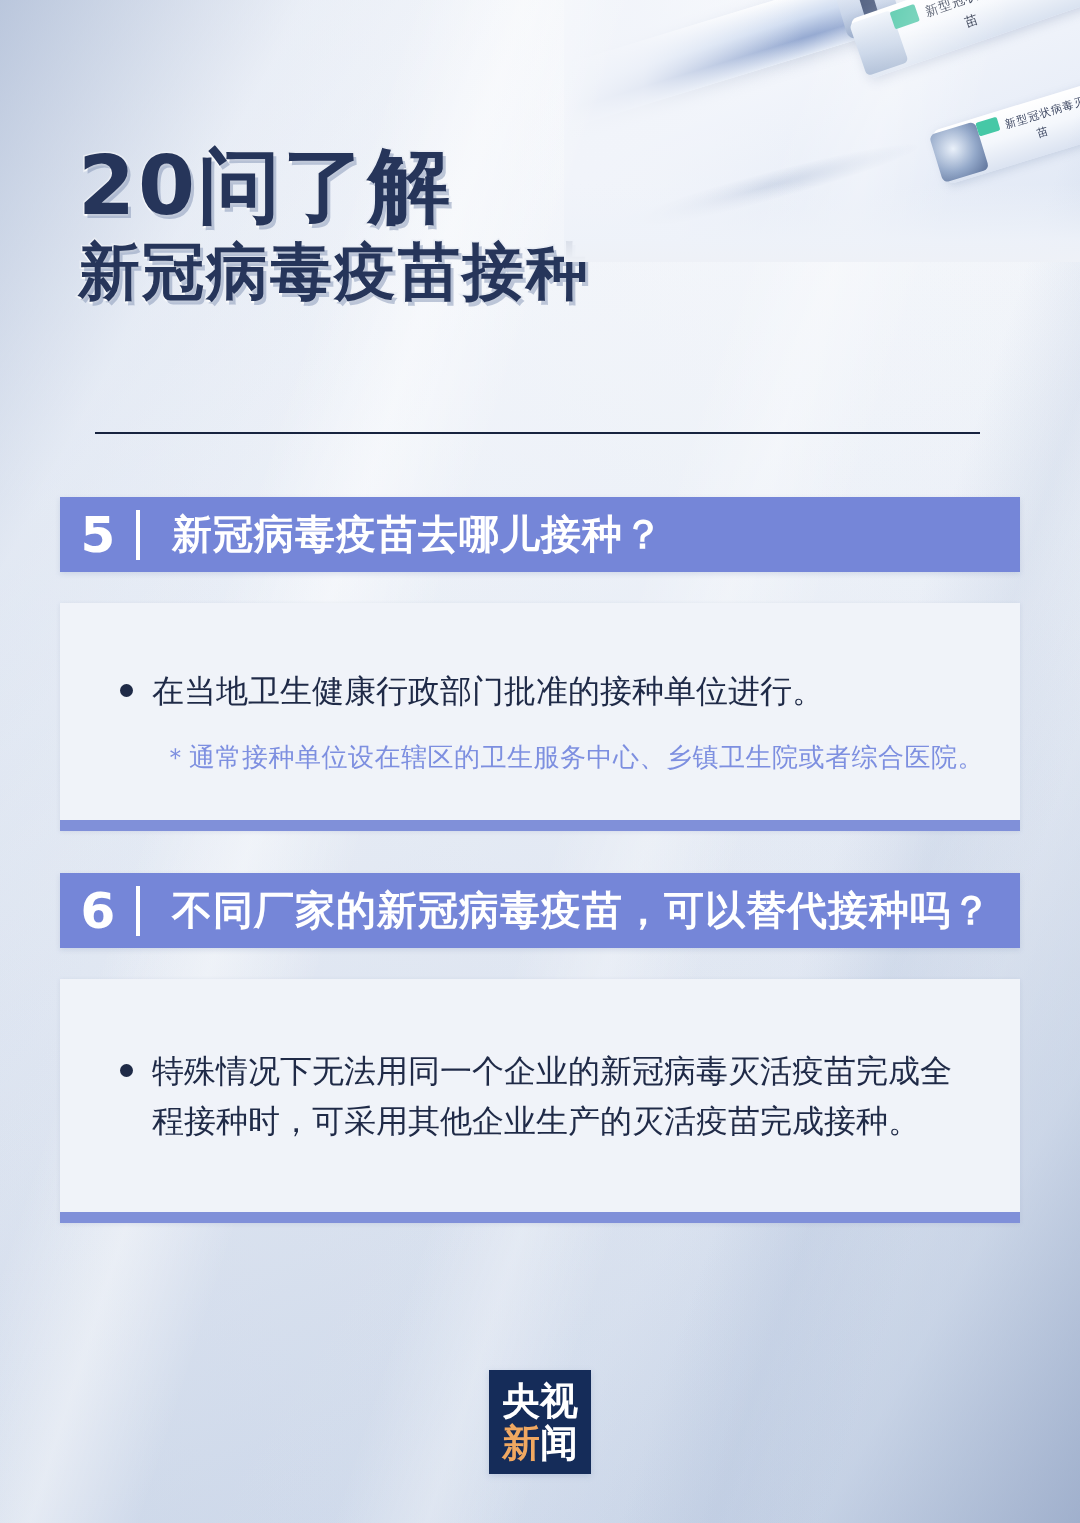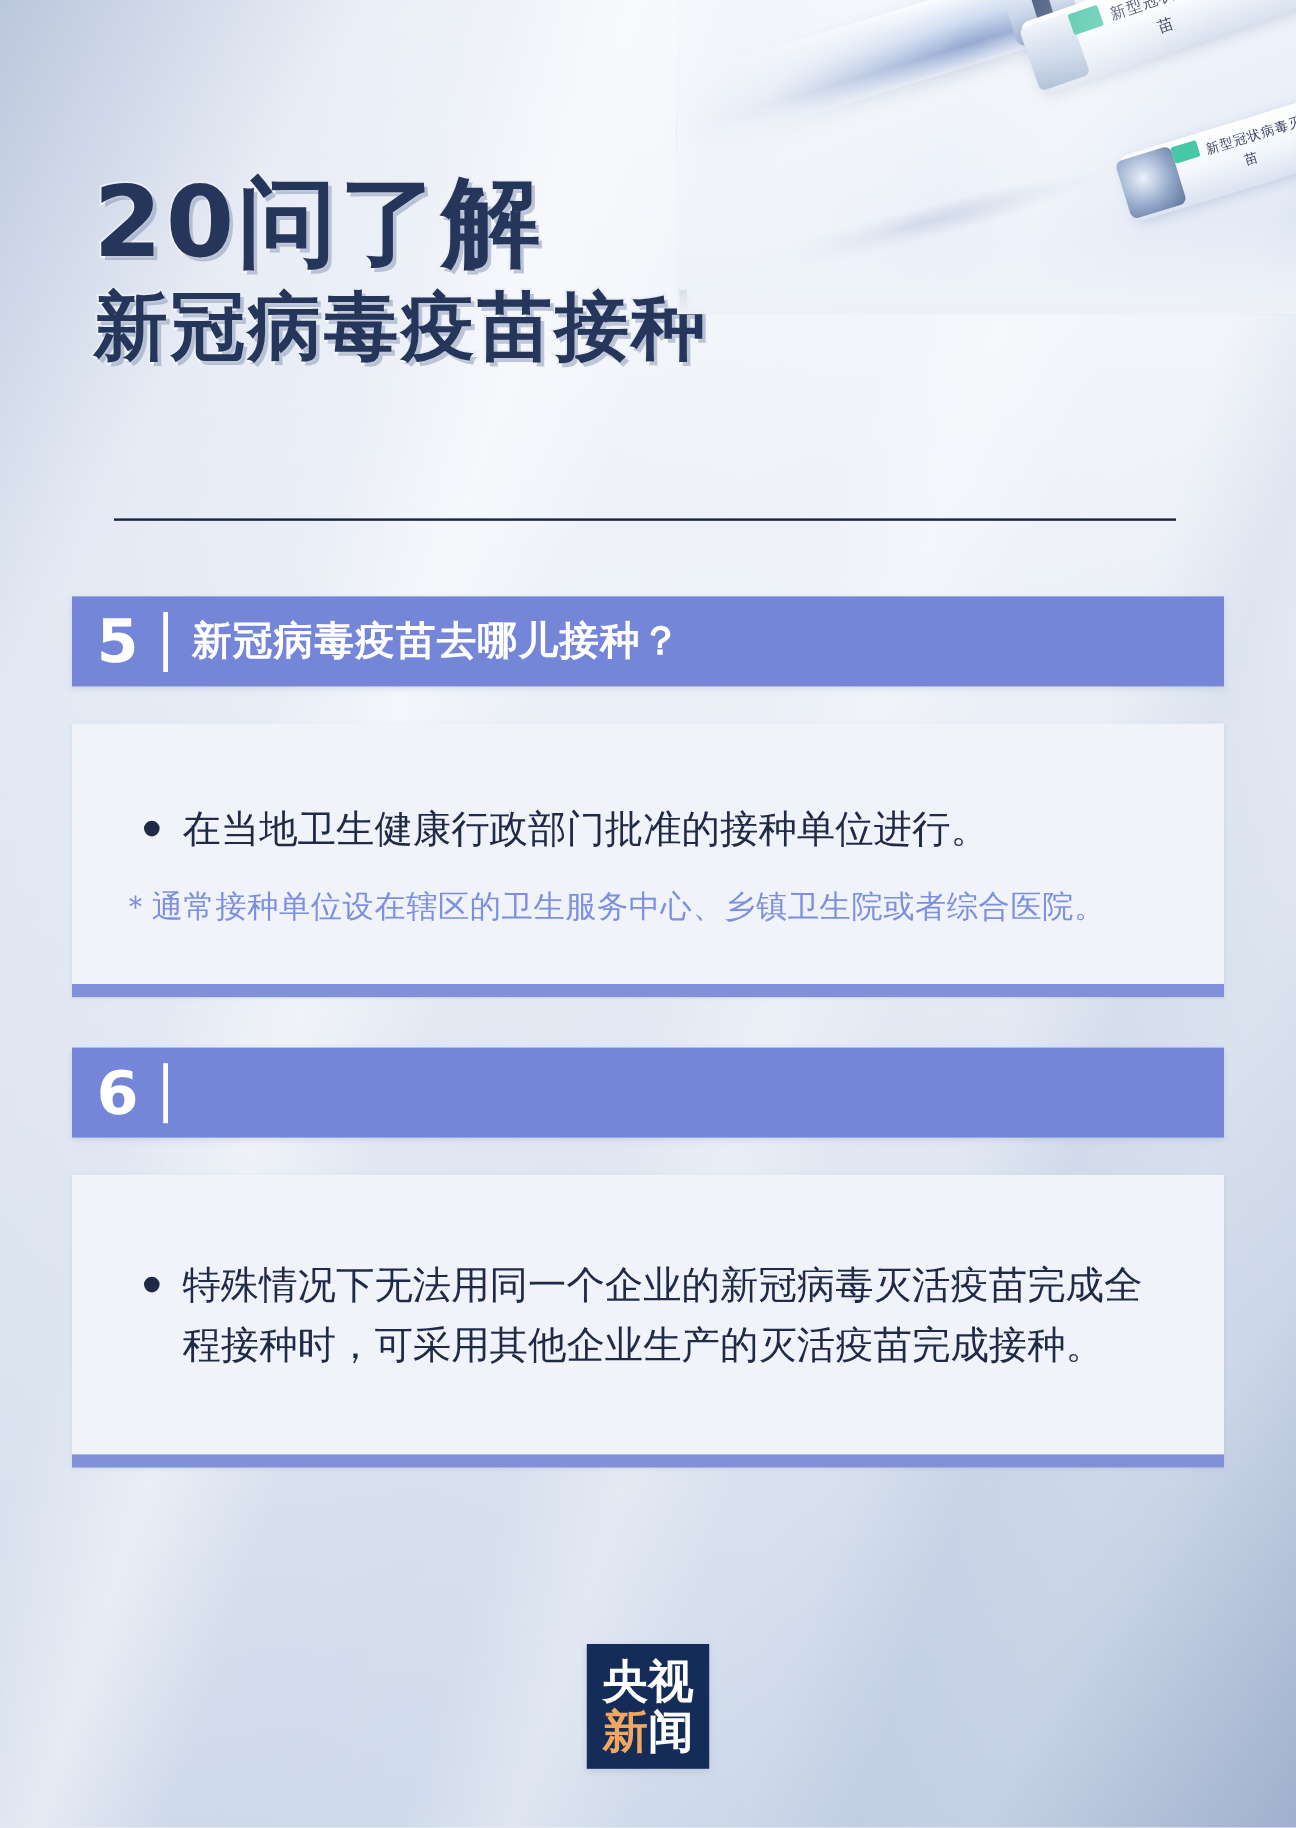--- a/index.html
+++ b/index.html
@@ -120,22 +120,23 @@
     height:75px;background:#7586d8;display:flex;align-items:center;
     box-shadow:0 2px 5px rgba(120,140,180,0.22);
   }
   .q-num{
     width:76px;min-width:76px;text-align:center;color:#ffffff;
     font-family:"DejaVu Sans","Liberation Sans",sans-serif;
     font-weight:bold;font-size:50px;line-height:1;
   }
   .q-div{width:4px;height:50px;background:#ffffff;margin-right:20px;}
   .q-text{
-    color:#ffffff;font-weight:bold;font-size:33px;letter-spacing:1px;
+    color:#ffffff;font-weight:bold;font-size:40px;letter-spacing:1px;
     font-family:Liberation Sans, sans-serif;
+    margin-left:12px;
   }
   .a-card{
     margin-top:31px;background:#f0f3f9;
     border-bottom:11px solid #8090d9;
     box-shadow:0 1px 4px rgba(120,140,180,0.18);
     padding:48px 36px 44px 40px;
   }
   .a-card.tight{padding:52px 36px 50px 40px;}
   ul.bullets{list-style:none;margin:16px;padding:0;}
   ul.bullets li{
@@ -144,22 +145,23 @@
     font-family:"DejaVu Sans","Liberation Sans",sans-serif;
     font-weight:normal;
     margin-bottom:4px;
   }
   ul.bullets li:before{
     content:"";position:absolute;left:4px;top:17px;
     width:13px;height:13px;border-radius:50%;background:#1f2a47;
   }
   .note{
     margin-top:22px;color:#7d8fe0;font-size:26px;line-height:1.45;
-    font-family:Liberation Mono, monospace;
+    font-family:Liberation Serif, serif;
     letter-spacing:0.5px;
+    text-align:right;
   }
 
   
   .logo{
     position:absolute;left:489px;top:1370px;width:102px;height:104px;
     background:#152c59;z-index:5;
     display:flex;flex-direction:column;align-items:center;justify-content:center;
     box-shadow:0 2px 6px rgba(110,130,170,0.25);
   }
   .logo-row{display:flex;line-height:1;}
@@ -217,20 +219,21 @@
         <li>在当地卫生健康行政部门批准的接种单位进行。</li>
       </ul>
       <div class="note">＊通常接种单位设在辖区的卫生服务中心、乡镇卫生院或者综合医院。</div>
     </div>
   </div>
 
   <div class="qa" style="top:873px;">
     <div class="q-head">
       <div class="q-num">6</div>
       <div class="q-div"></div>
+      <div class="q-text">不同厂家的新冠病毒疫苗，可以替代接种吗？</div>
     </div>
     <div class="a-card tight">
       <ul class="bullets">
         <li>特殊情况下无法用同一个企业的新冠病毒灭活疫苗完成全程接种时，可采用其他企业生产的灭活疫苗完成接种。</li>
       </ul>
     </div>
   </div>
 
   <div class="logo">
     <div class="logo-row">

